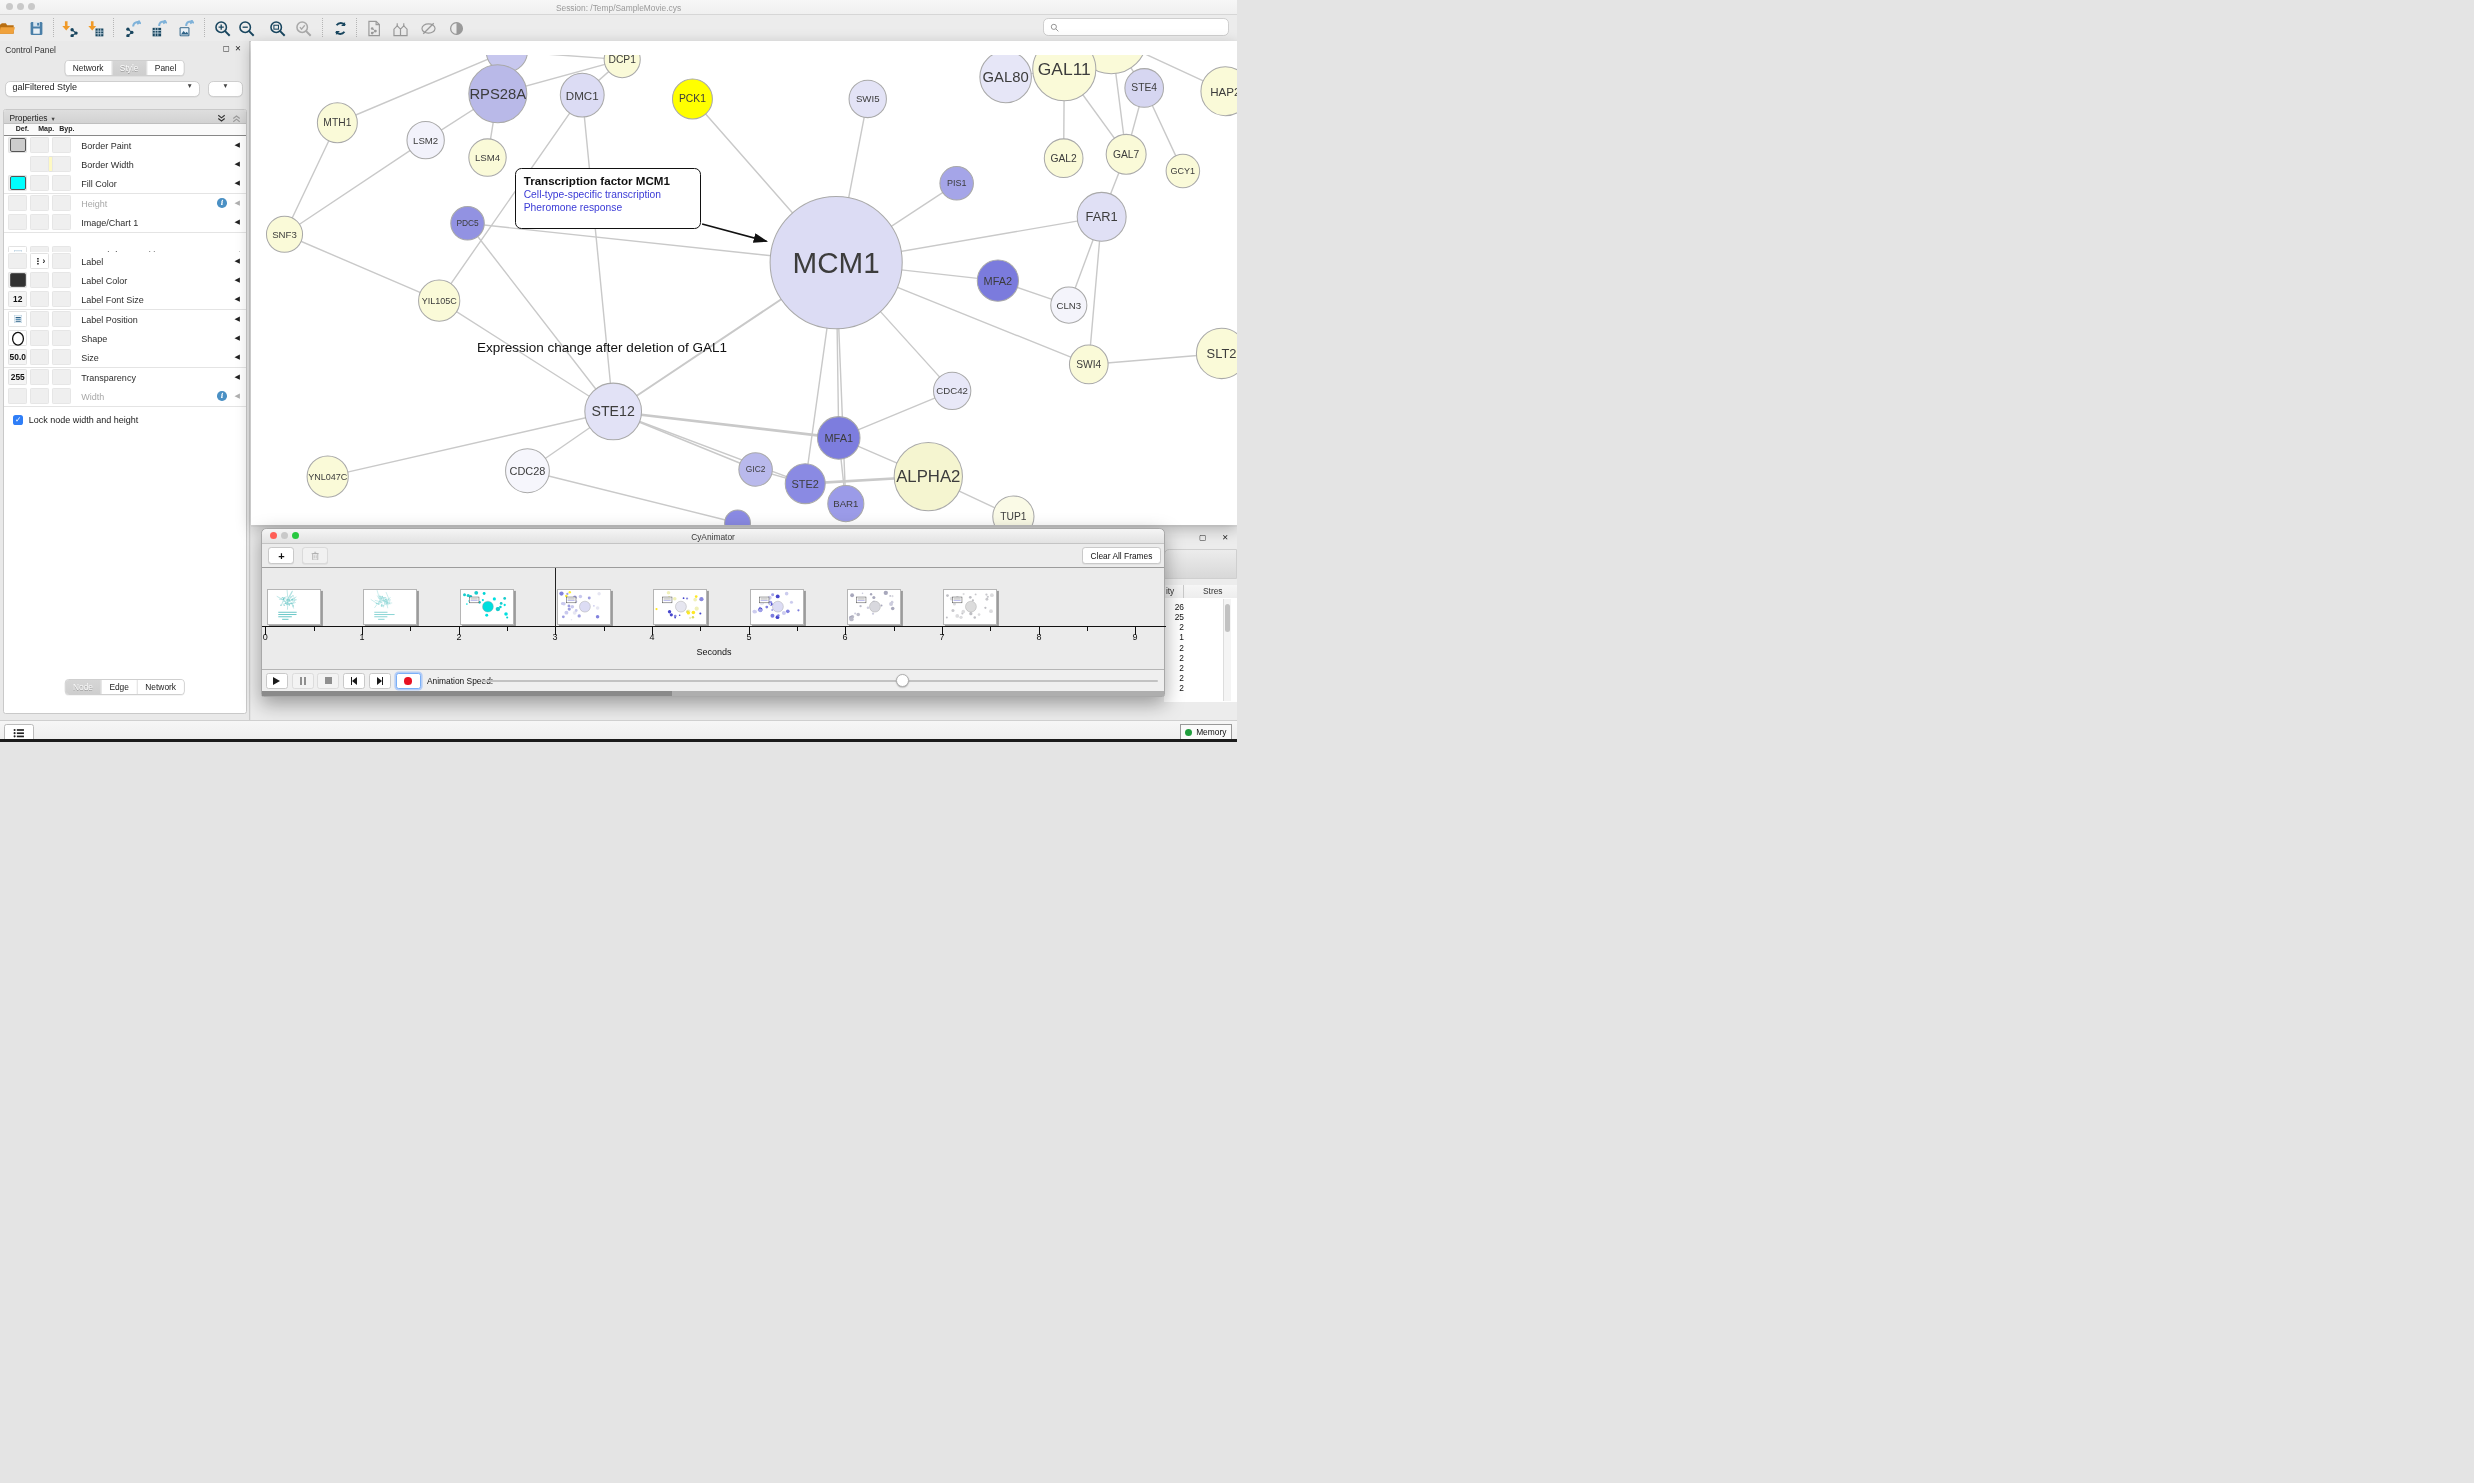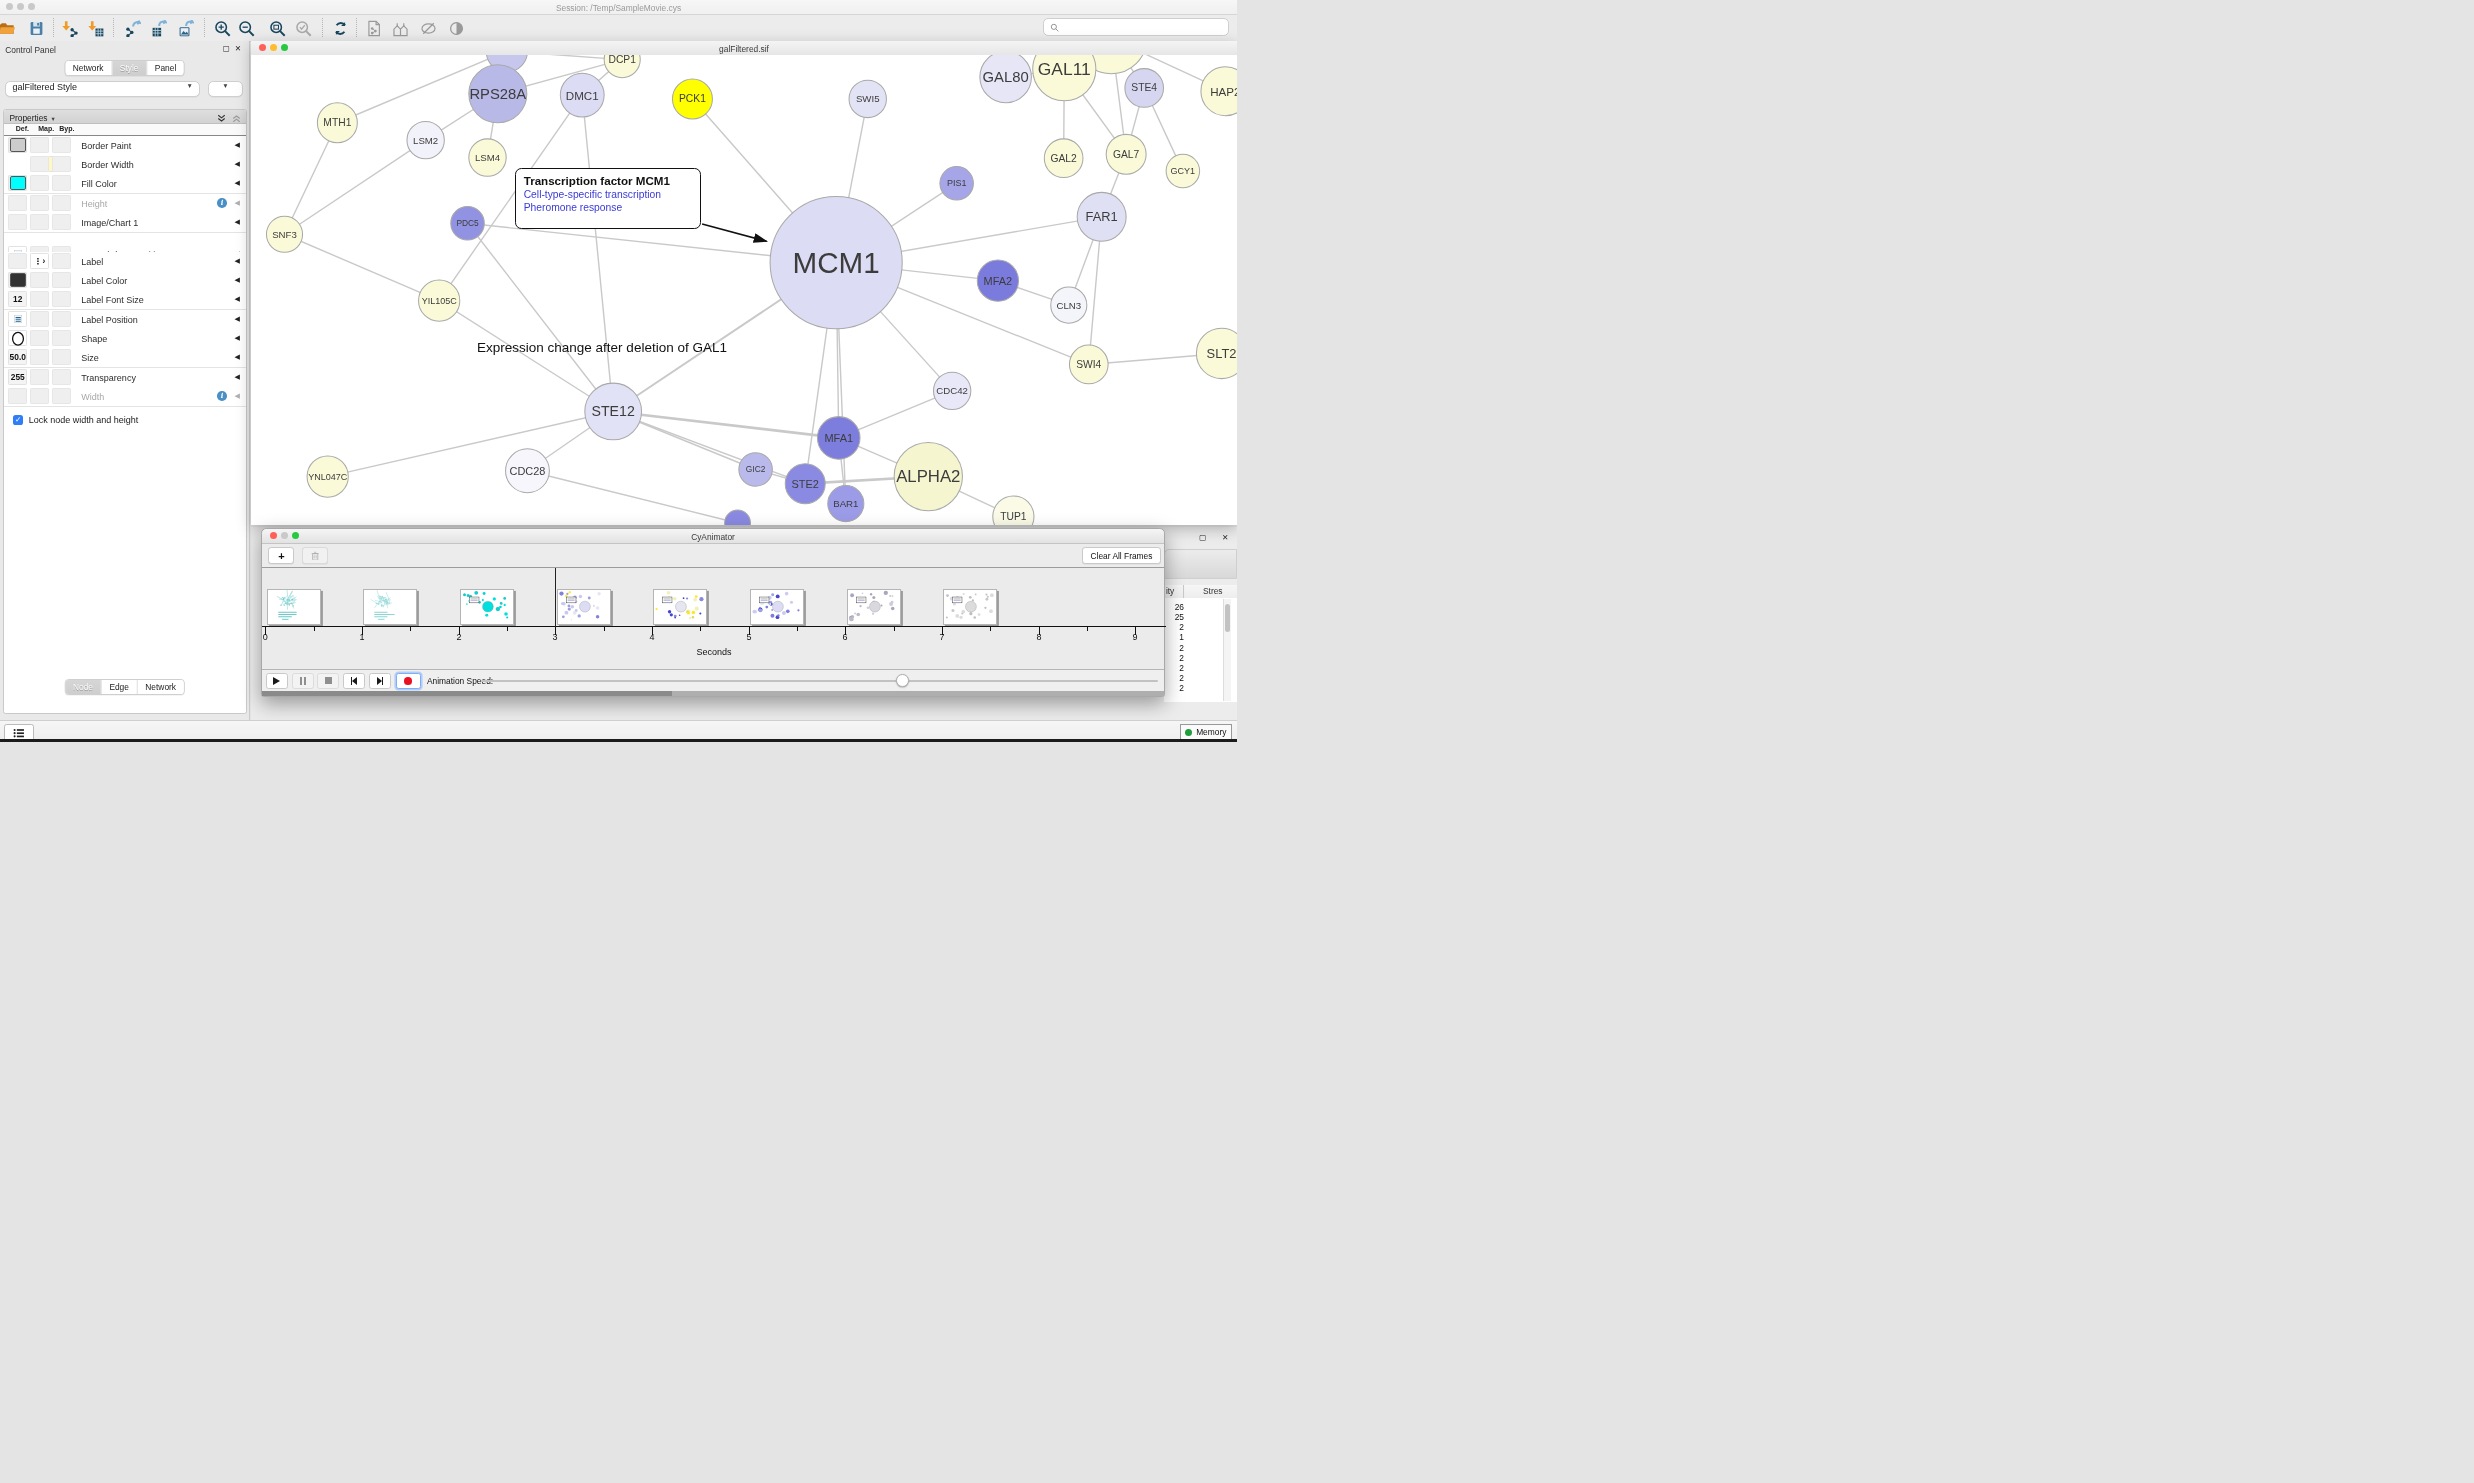--- a/index.html
+++ b/index.html
@@ -446,26 +446,20 @@
       <div class="tp-num" style="top: 65px;">2</div>
       <div class="tp-num" style="top: 75px;">2</div>
       <div class="tp-num" style="top: 85px;">2</div>
     </div>
   <div id="tp-scroll" class="abs">
       <div id="tp-thumb" class="abs"></div>
     </div>
 </div>
 
 <div id="net-window" class="abs">
-  <div id="net-titlebar" class="abs">
-    <div class="tl abs" style="left:7.7px;background:#ff5f57"></div>
-    <div class="tl abs" style="left:18.7px;background:#febc2e"></div>
-    <div class="tl abs" style="left:30px;background:#28c840"></div>
-    <div id="net-title" class="abs">galFiltered.sif</div>
-  </div>
   <div id="net-content" class="abs">
     <svg id="net-svg" width="986" height="470" viewBox="0 0 1530 729">
         <defs>
           <marker id="arrow" markerWidth="10" markerHeight="10" refX="8" refY="3" orient="auto" markerUnits="strokeWidth">
             <path d="M0,0 L9,3 L0,6 Z" fill="#111"></path>
           </marker>
         </defs>
         <line x1="397" y1="-6" x2="134" y2="105" stroke="#c9c9c9" stroke-width="2.2" stroke-linecap="round"></line>
         <line x1="397" y1="-6" x2="383" y2="60" stroke="#c9c9c9" stroke-width="2.2" stroke-linecap="round"></line>
         <line x1="397" y1="-6" x2="576" y2="7" stroke="#c9c9c9" stroke-width="2.2" stroke-linecap="round"></line>

